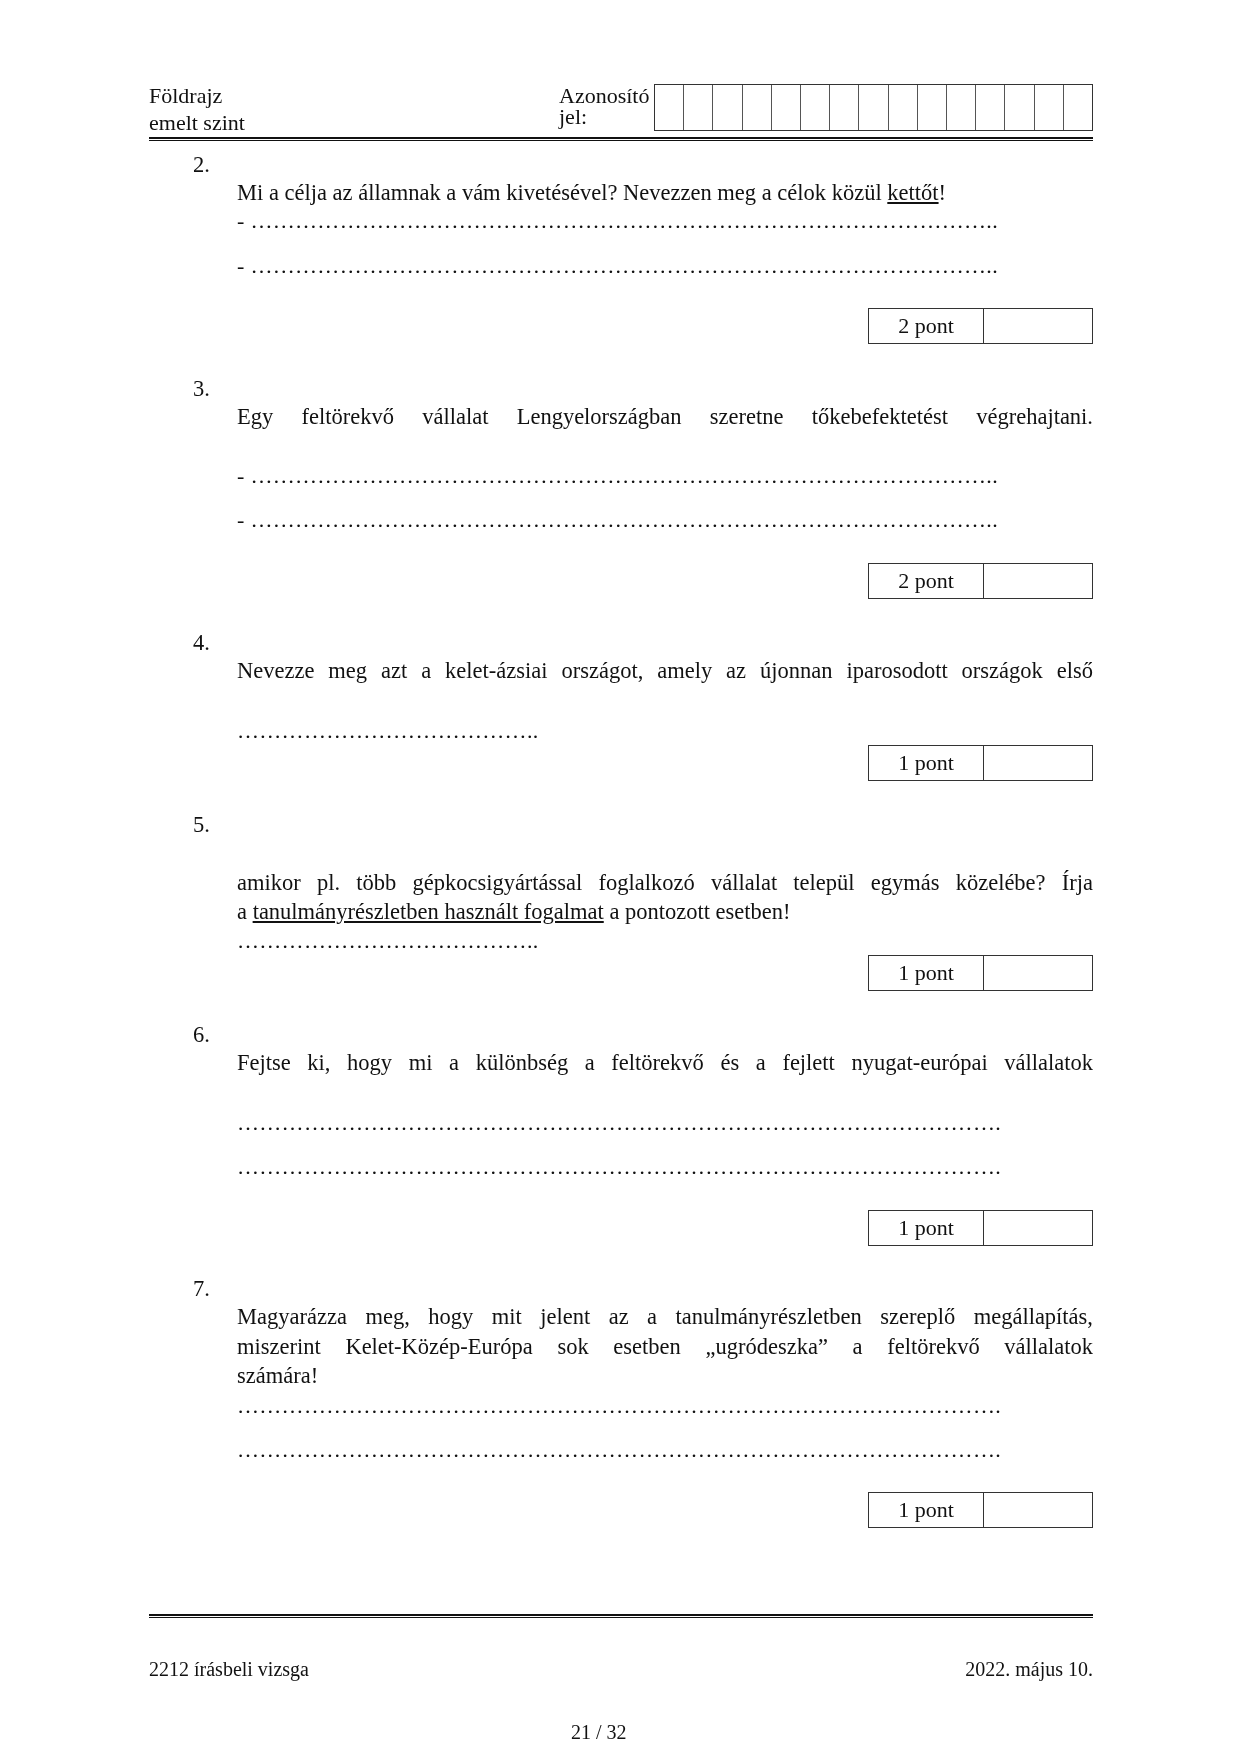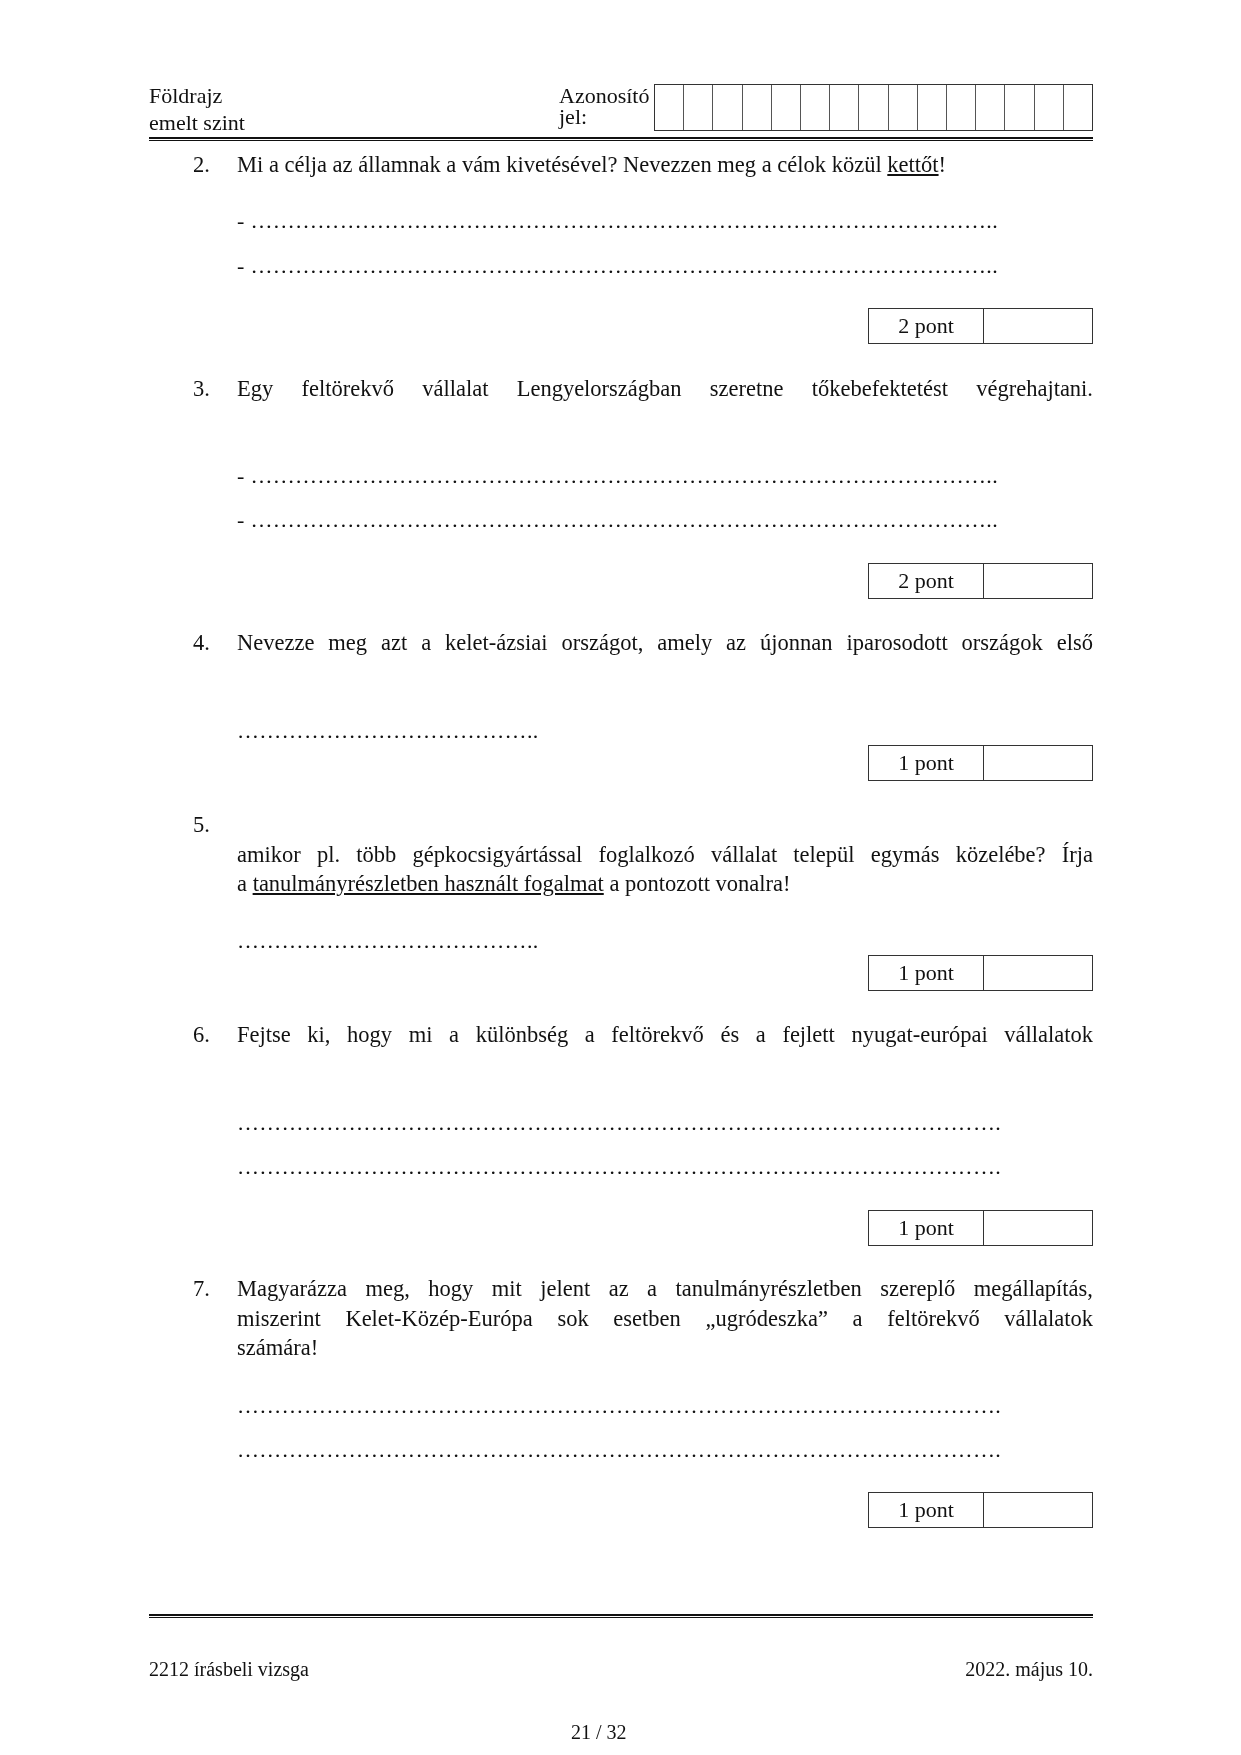--- a/index.html
+++ b/index.html
@@ -8,21 +8,21 @@
   .abs { position: absolute; white-space: nowrap; }
   .hdr { font-size: 22px; line-height: 26px; }
   .azon { font-size: 22px; line-height: 20px; text-align: left; width: 90px; }
   .idboxes { position: absolute; left: 654px; top: 84px; width: 439px; height: 47px;
              border: 1.5px solid #333; display: flex; box-sizing: border-box; }
   .idboxes .cell { flex: 1; border-right: 1px solid #555; }
   .idboxes .cell:last-child { border-right: none; }
   .rule { position: absolute; left: 149px; width: 944px; border-top: 2px solid #111; border-bottom: 1px solid #111; height: 1px; }
   .q { position: absolute; left: 193px; width: 900px; font-size: 22.5px; line-height: 29.5px; }
   .q .num { position: absolute; left: 0; top: 0; }
-  .q .txt { position: absolute; left: 44px; width: 856px; text-align: justify; text-align-last: left; }
+  .q .txt { position: absolute; left: 44px; width: 856px; text-align: justify; text-align-last: left; margin-top: 28px; }
   .q .txt.full { text-align-last: justify; }
   .u { text-decoration: underline; }
   .ans { position: absolute; left: 237px; font-size: 22px; letter-spacing: 0.3px; white-space: nowrap; overflow: hidden; }
   .score { position: absolute; left: 868px; width: 225px; height: 36px; border: 1.5px solid #333; box-sizing: border-box; display: flex; }
   .score .lbl { width: 114px; border-right: 1.5px solid #333; text-align: center; font-size: 22px; line-height: 33px; }
   .score .val { flex: 1; }
   .foot { font-size: 20px; line-height: 24px; }
 </style>
 </head>
 <body>
@@ -78,21 +78,21 @@
 </div>
 <div class="ans" style="top:718px;">…………………………………..</div>
 <div class="score" style="top:745px;">
   <div class="lbl">1 pont</div>
   <div class="val"></div>
 </div>
 
 <div class="q" style="top:810px; height:90px;">
   <span class="num">5.</span>
   <span class="txt full" style="top:29.5px;">amikor pl. több gépkocsigyártással foglalkozó vállalat települ egymás közelébe? Írja</span>
-  <span class="txt" style="top:59px;"><span>a </span><span class="u">tanulmányrészletben használt fogalmat</span><span> a pontozott vonalra!</span></span>
+  <span class="txt" style="top:59px;"><span>a </span><span class="u">tanulmányrészletben használt fogalmat</span><span> a pontozott esetben!</span></span>
 </div>
 <div class="ans" style="top:928px;">…………………………………..</div>
 <div class="score" style="top:955px;">
   <div class="lbl">1 pont</div>
   <div class="val"></div>
 </div>
 
 <div class="q" style="top:1020px; height:60px;">
   <span class="num">6.</span>
   <span class="txt full" style="top:0;">Fejtse ki, hogy mi a különbség a feltörekvő és a fejlett nyugat-európai vállalatok</span>

